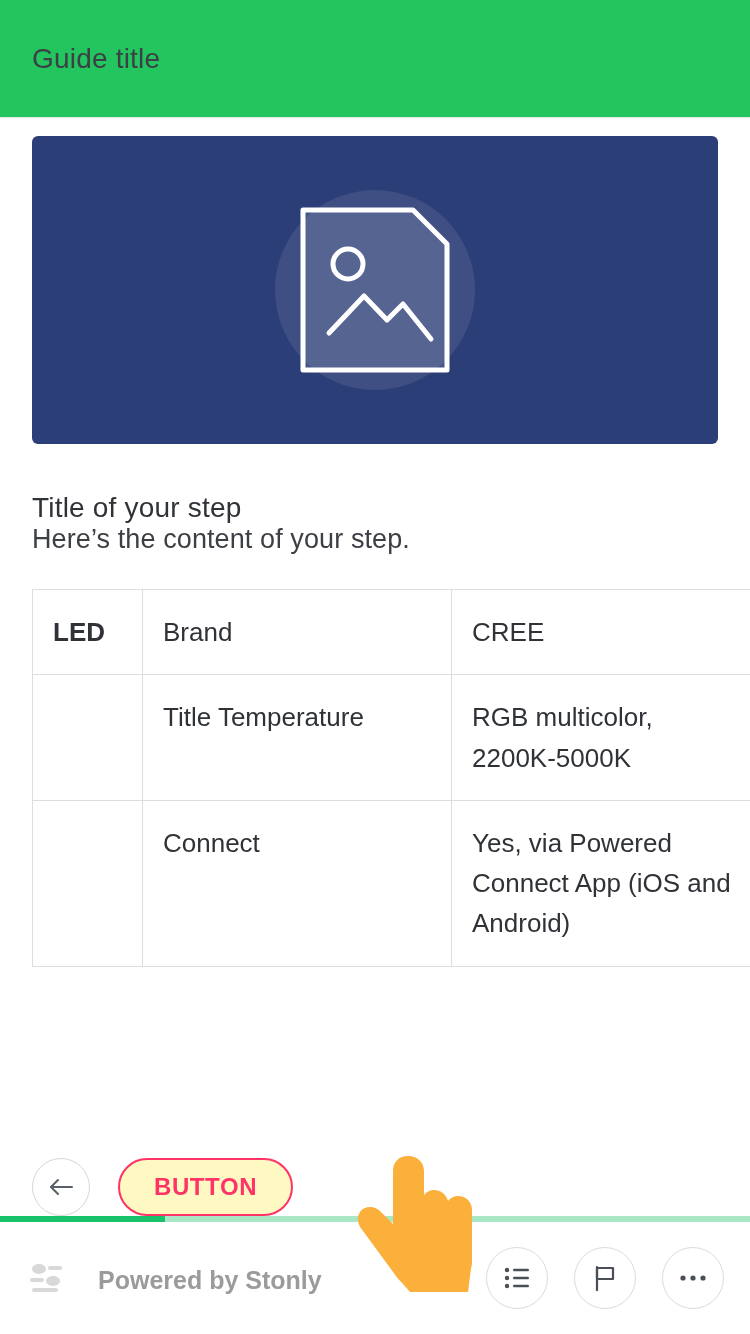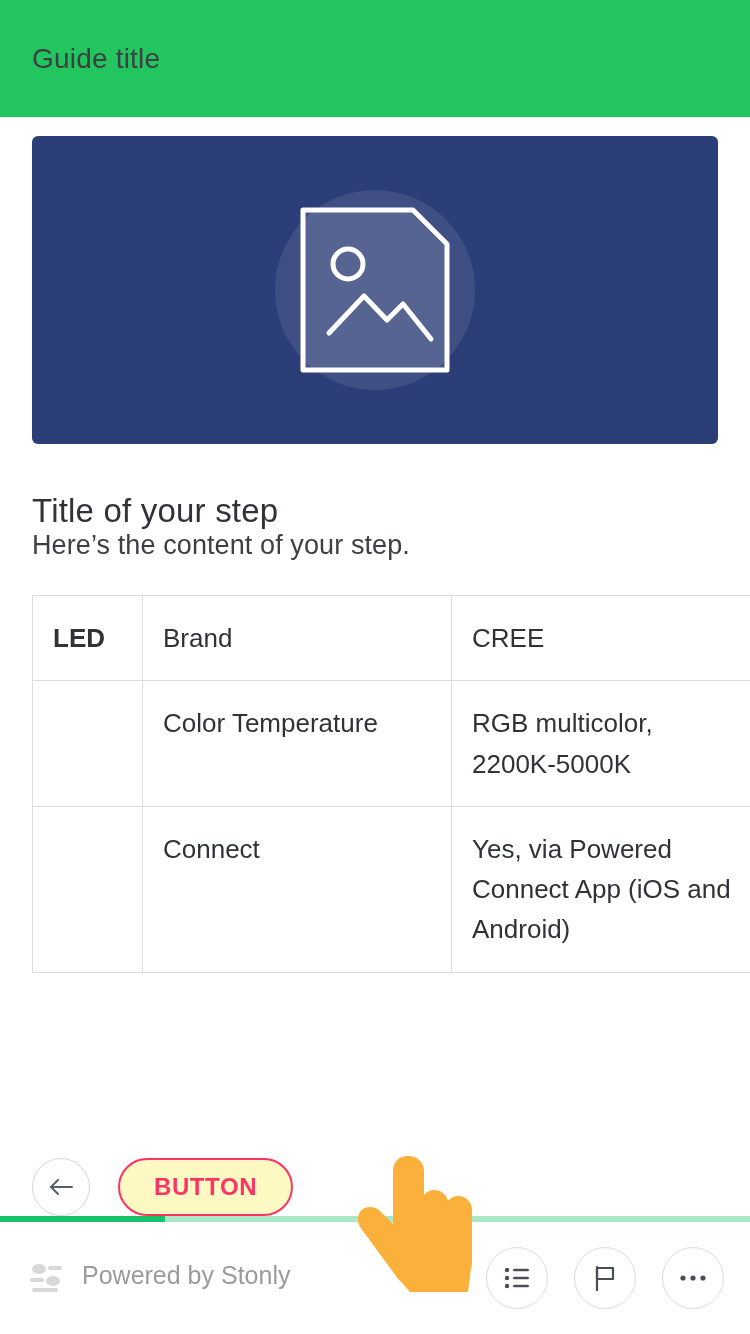--- a/index.html
+++ b/index.html
@@ -58,21 +58,21 @@
     border-radius: 50%;
     background: rgba(255,255,255,0.09);
     display: flex;
     align-items: center;
     justify-content: center;
   }
   .media-icon { position: absolute; }
 
   .step-title {
     margin-top: 48px;
-    font-size: 33px;
+    font-size: 28px;
     font-weight: 400;
     color: #2f3237;
     letter-spacing: 0.2px;
   }
   .step-content {
     font-size: 27px;
     color: #3c3f44;
     letter-spacing: 0.1px;
   }
 
@@ -154,22 +154,23 @@
     bottom: 0;
     width: 750px;
     height: 112px;
     background: #fff;
     display: flex;
     align-items: center;
     padding: 0 26px;
   }
   .powered {
     display: flex;
-    align-items: flex-start;
-    gap: 16px;
+    align-items: flex-end;
+    gap: 32px;
+    font-weight: bold;
   }
   .powered-text {
     font-size: 25px;
     color: #9b9b9b;
   }
   .bottom-right {
     margin-left: auto;
     display: flex;
     align-items: center;
     gap: 26px;
@@ -221,21 +222,21 @@
 
     <table class="spec-table">
       <tbody>
         <tr>
           <td class="col-label">LED</td>
           <td class="col-key">Brand</td>
           <td class="col-val">CREE</td>
         </tr>
         <tr>
           <td class="col-label"></td>
-          <td class="col-key">Color Temperature</td>
+          <td class="col-key">Title Temperature</td>
           <td class="col-val">RGB multicolor, 2200K-5000K</td>
         </tr>
         <tr>
           <td class="col-label"></td>
           <td class="col-key">Connect</td>
           <td class="col-val">Yes, via Powered Connect App (iOS and Android)</td>
         </tr>
       </tbody>
     </table>
   </div>

